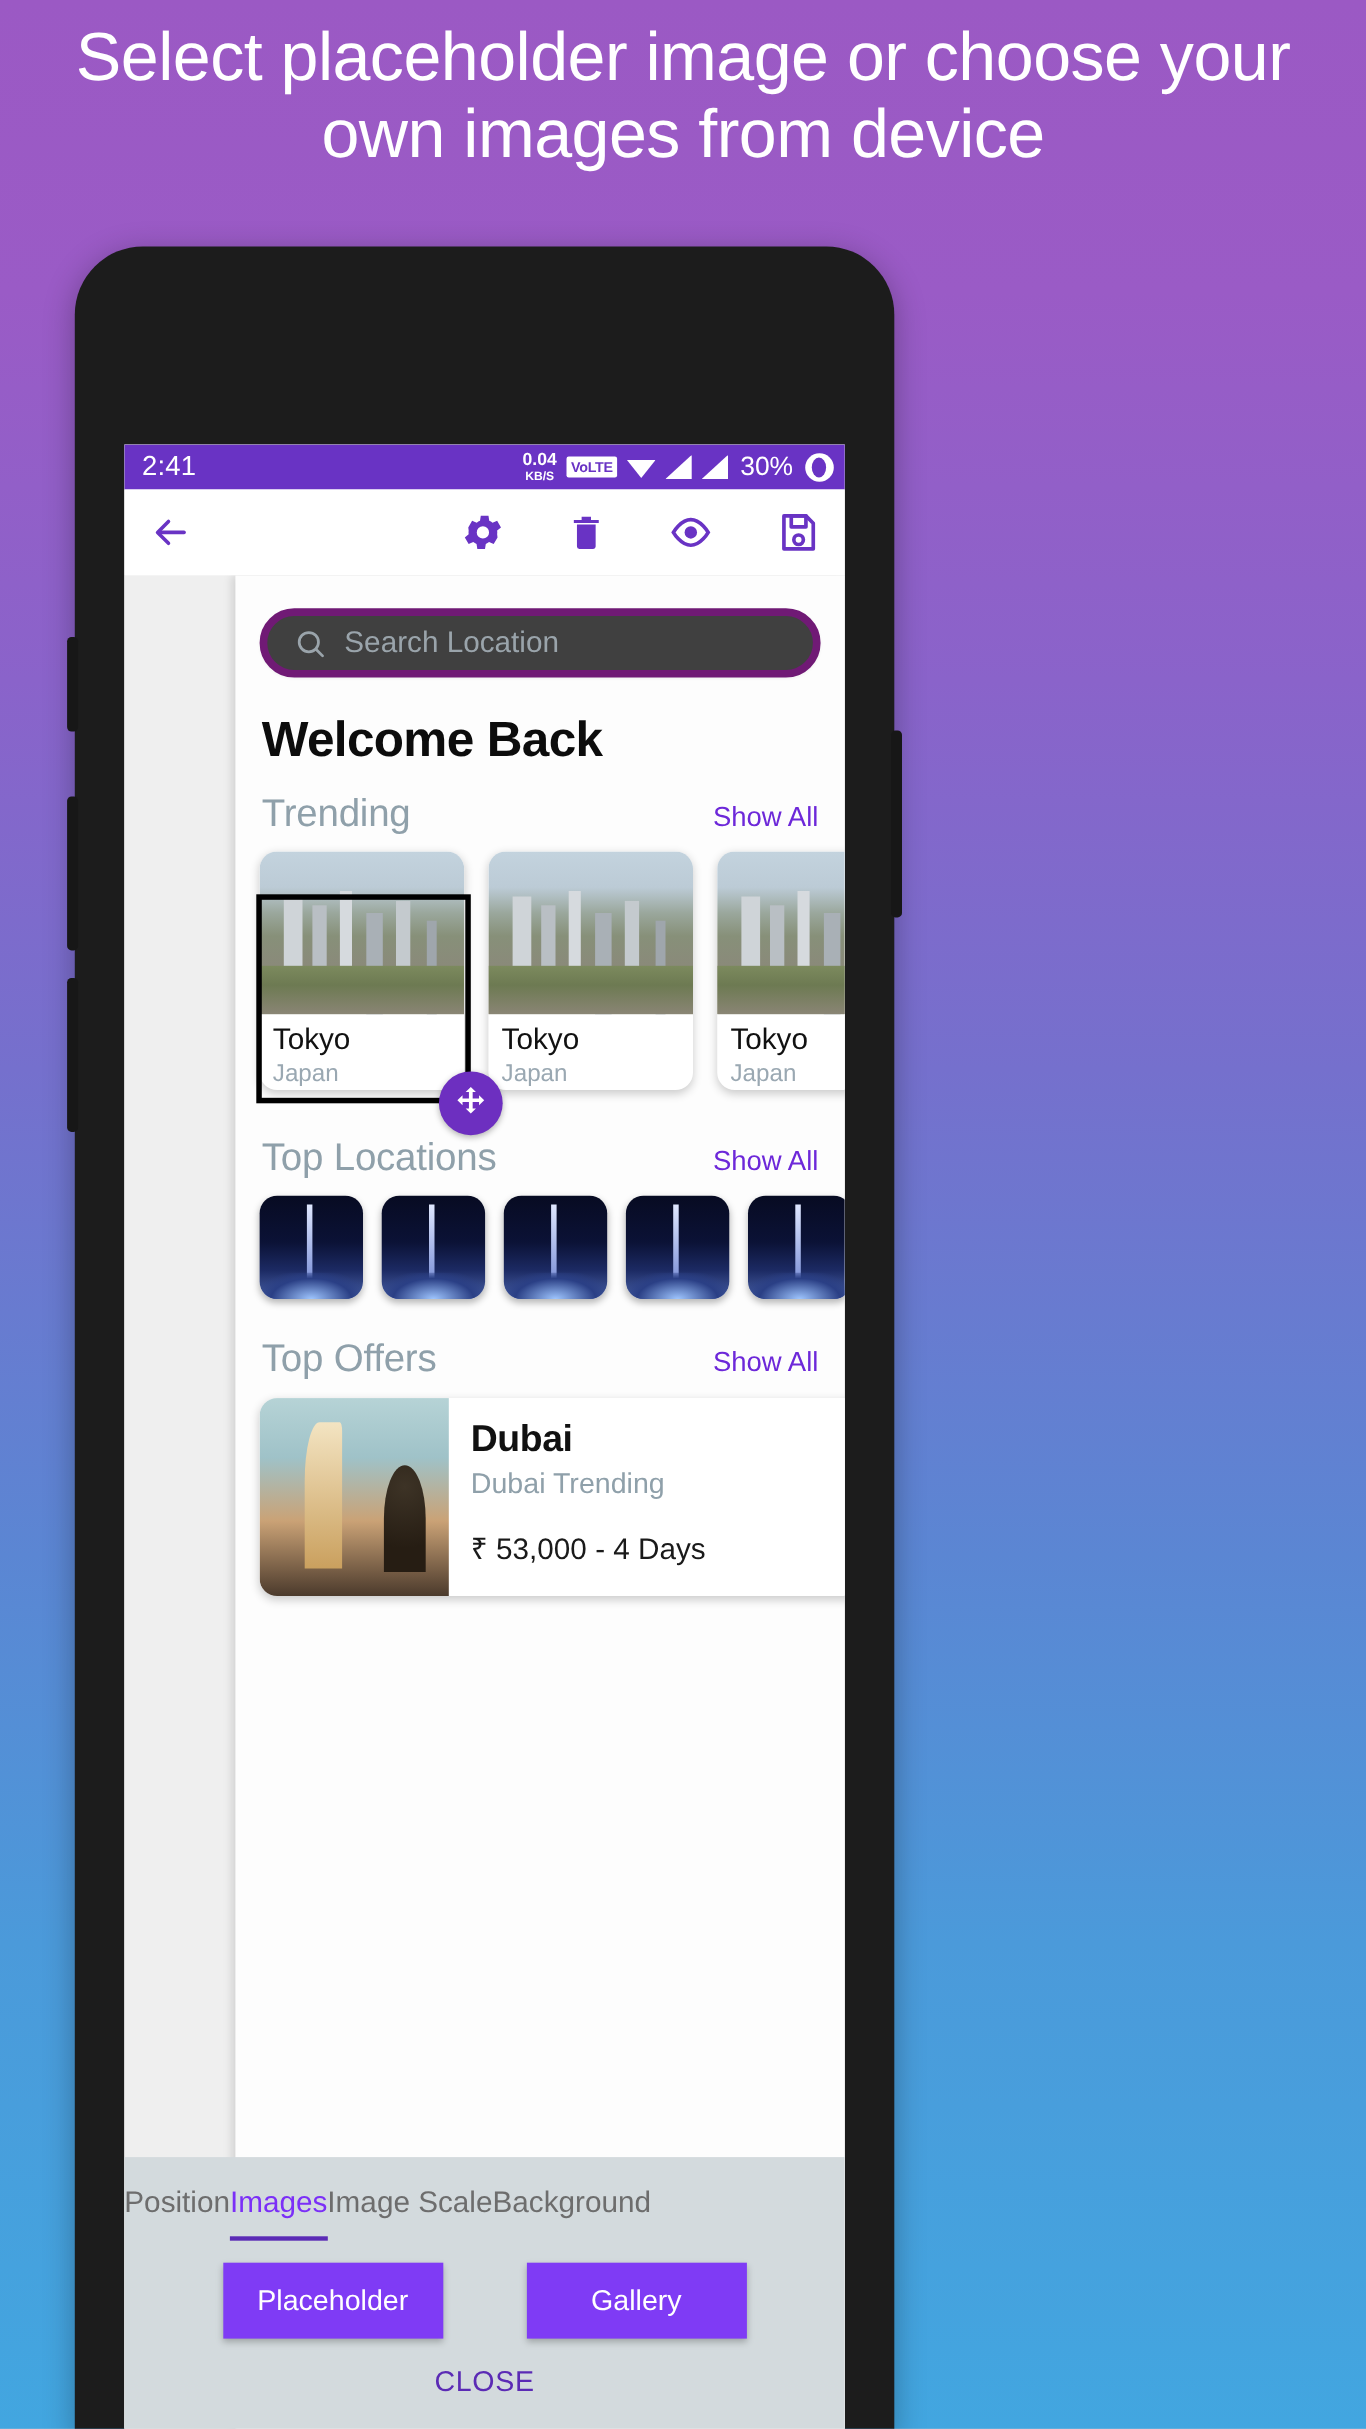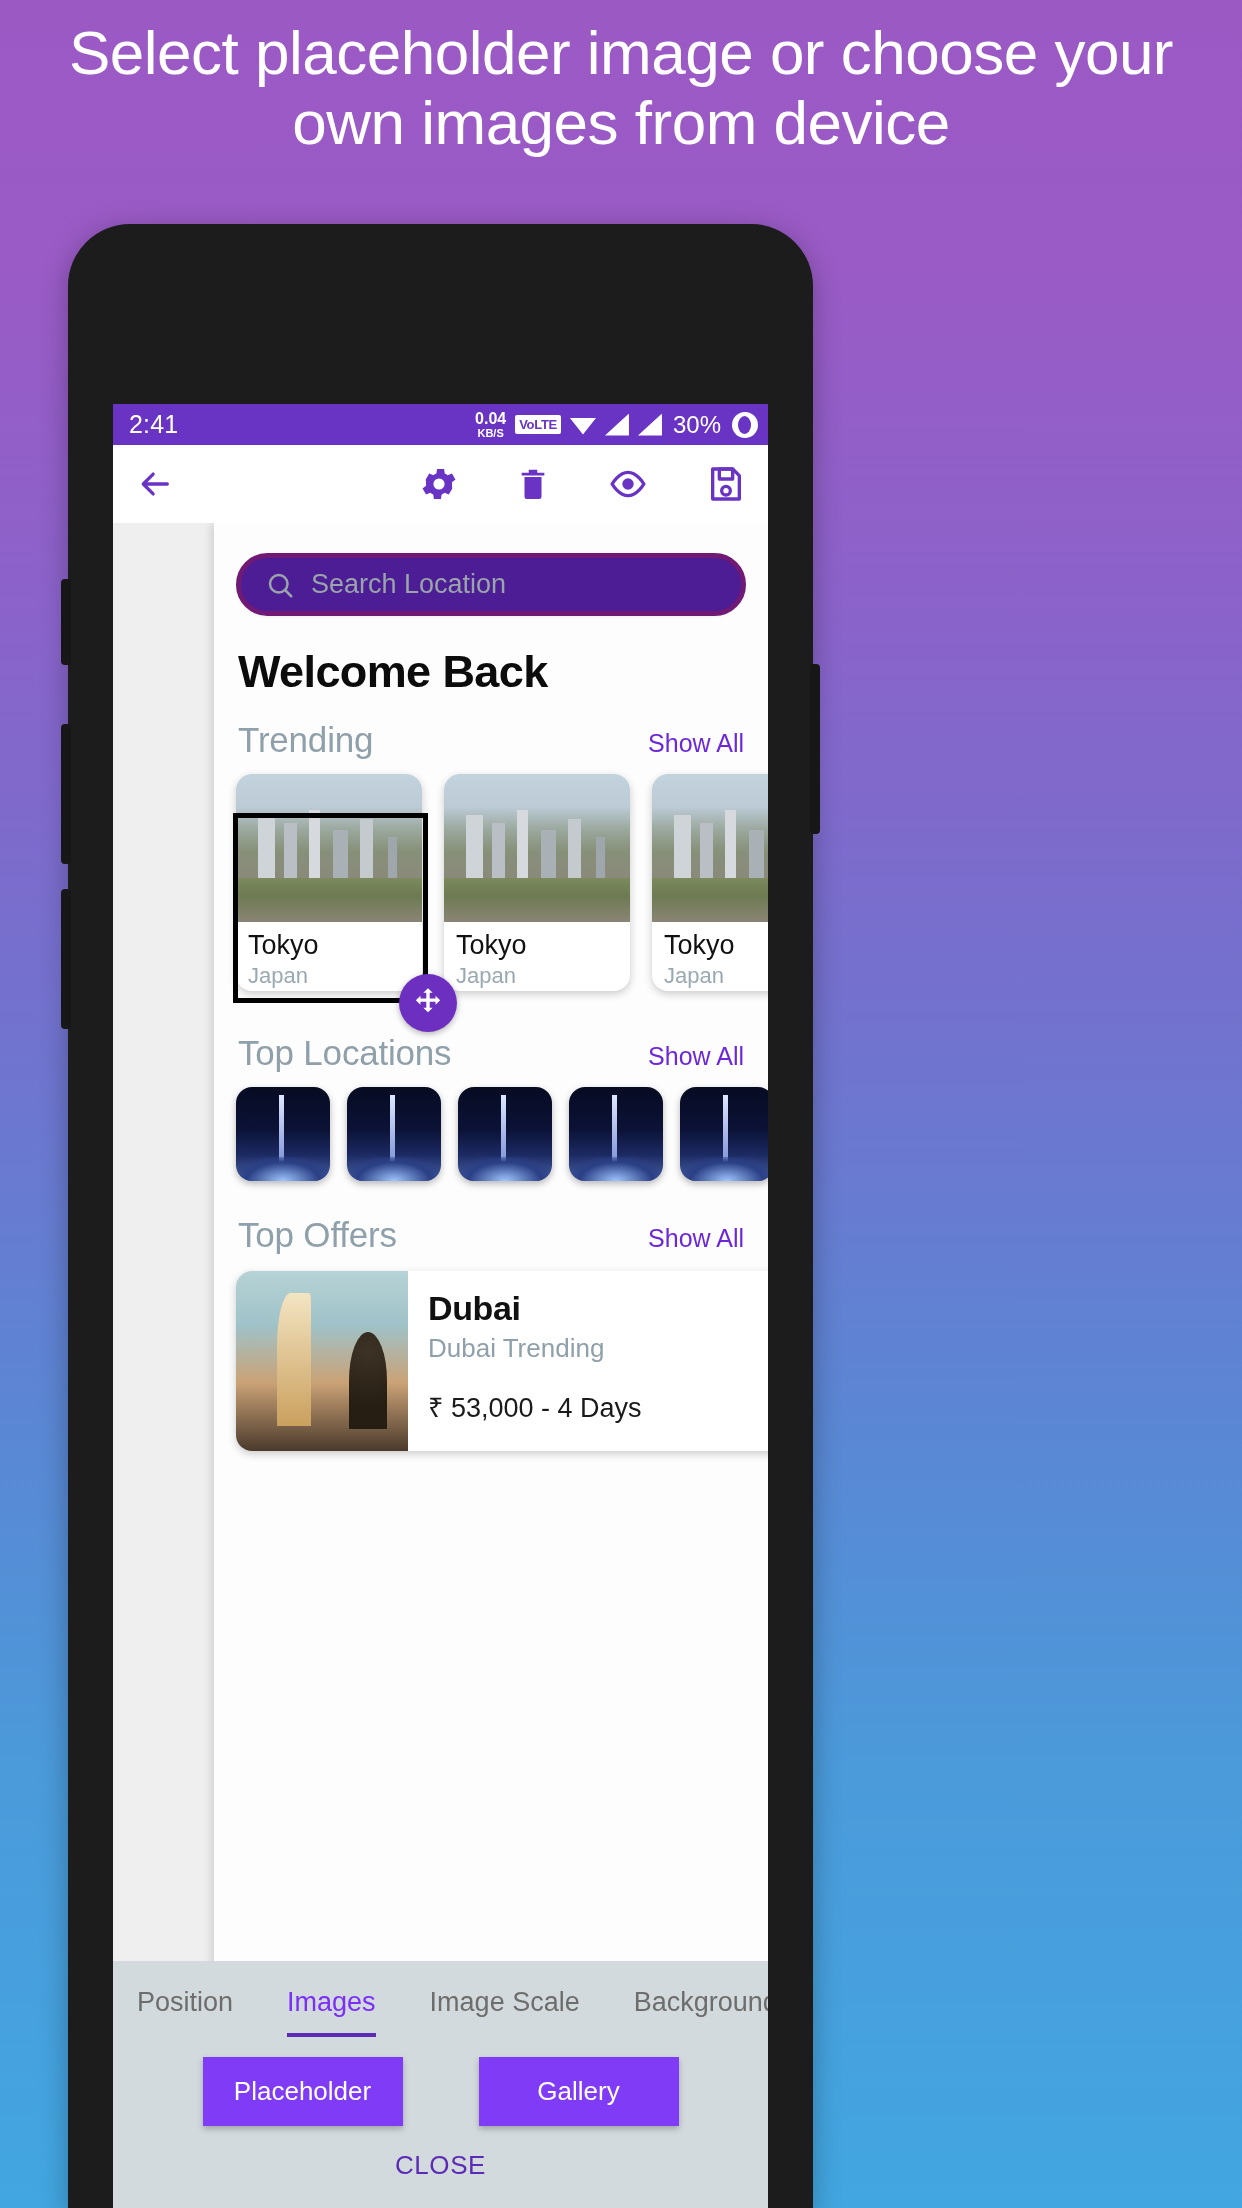--- a/index.html
+++ b/index.html
@@ -112,23 +112,23 @@
     position: absolute;
     left: 101px; top: 0;
     width: 554px; height: 100%;
     background: #fdfdfd;
     box-shadow: -3px 0 8px rgba(0,0,0,0.13);
   }
 
   .searchbar {
     margin: 30px 22px 0 22px;
     height: 63px;
-    border: 5px solid #701a75;
+    border: 7px solid #701a75;
     border-radius: 33px;
-    background: #4c1d95;
+    background: #404040;
     display: flex; align-items: center;
     padding: 0 24px;
     box-shadow: 0 1px 3px rgba(0,0,0,0.05);
   }
   .search-ph { font-size: 27px; color: #9aa4ab; margin-left: 16px; }
 
   .welcome {
     margin: 30px 0 0 24px;
     font-size: 45px;
     font-weight: 700;
@@ -240,22 +240,20 @@
 
   
   .sheet {
     position: absolute; left: 0; bottom: 0;
     width: 655px; height: 253px;
     background: #d3dadd;
   }
   .tabs {
     display: flex; align-items: center;
     height: 82px;
-    padding-left: 24px;
-    gap: 54px;
     overflow: hidden;
   }
   .tab {
     font-size: 27px; color: #6d6d6d;
     white-space: nowrap;
     position: relative;
     height: 82px; display: flex; align-items: center;
   }
   .tab.active { color: #7b2ff7; }
   .tab.active::after {

